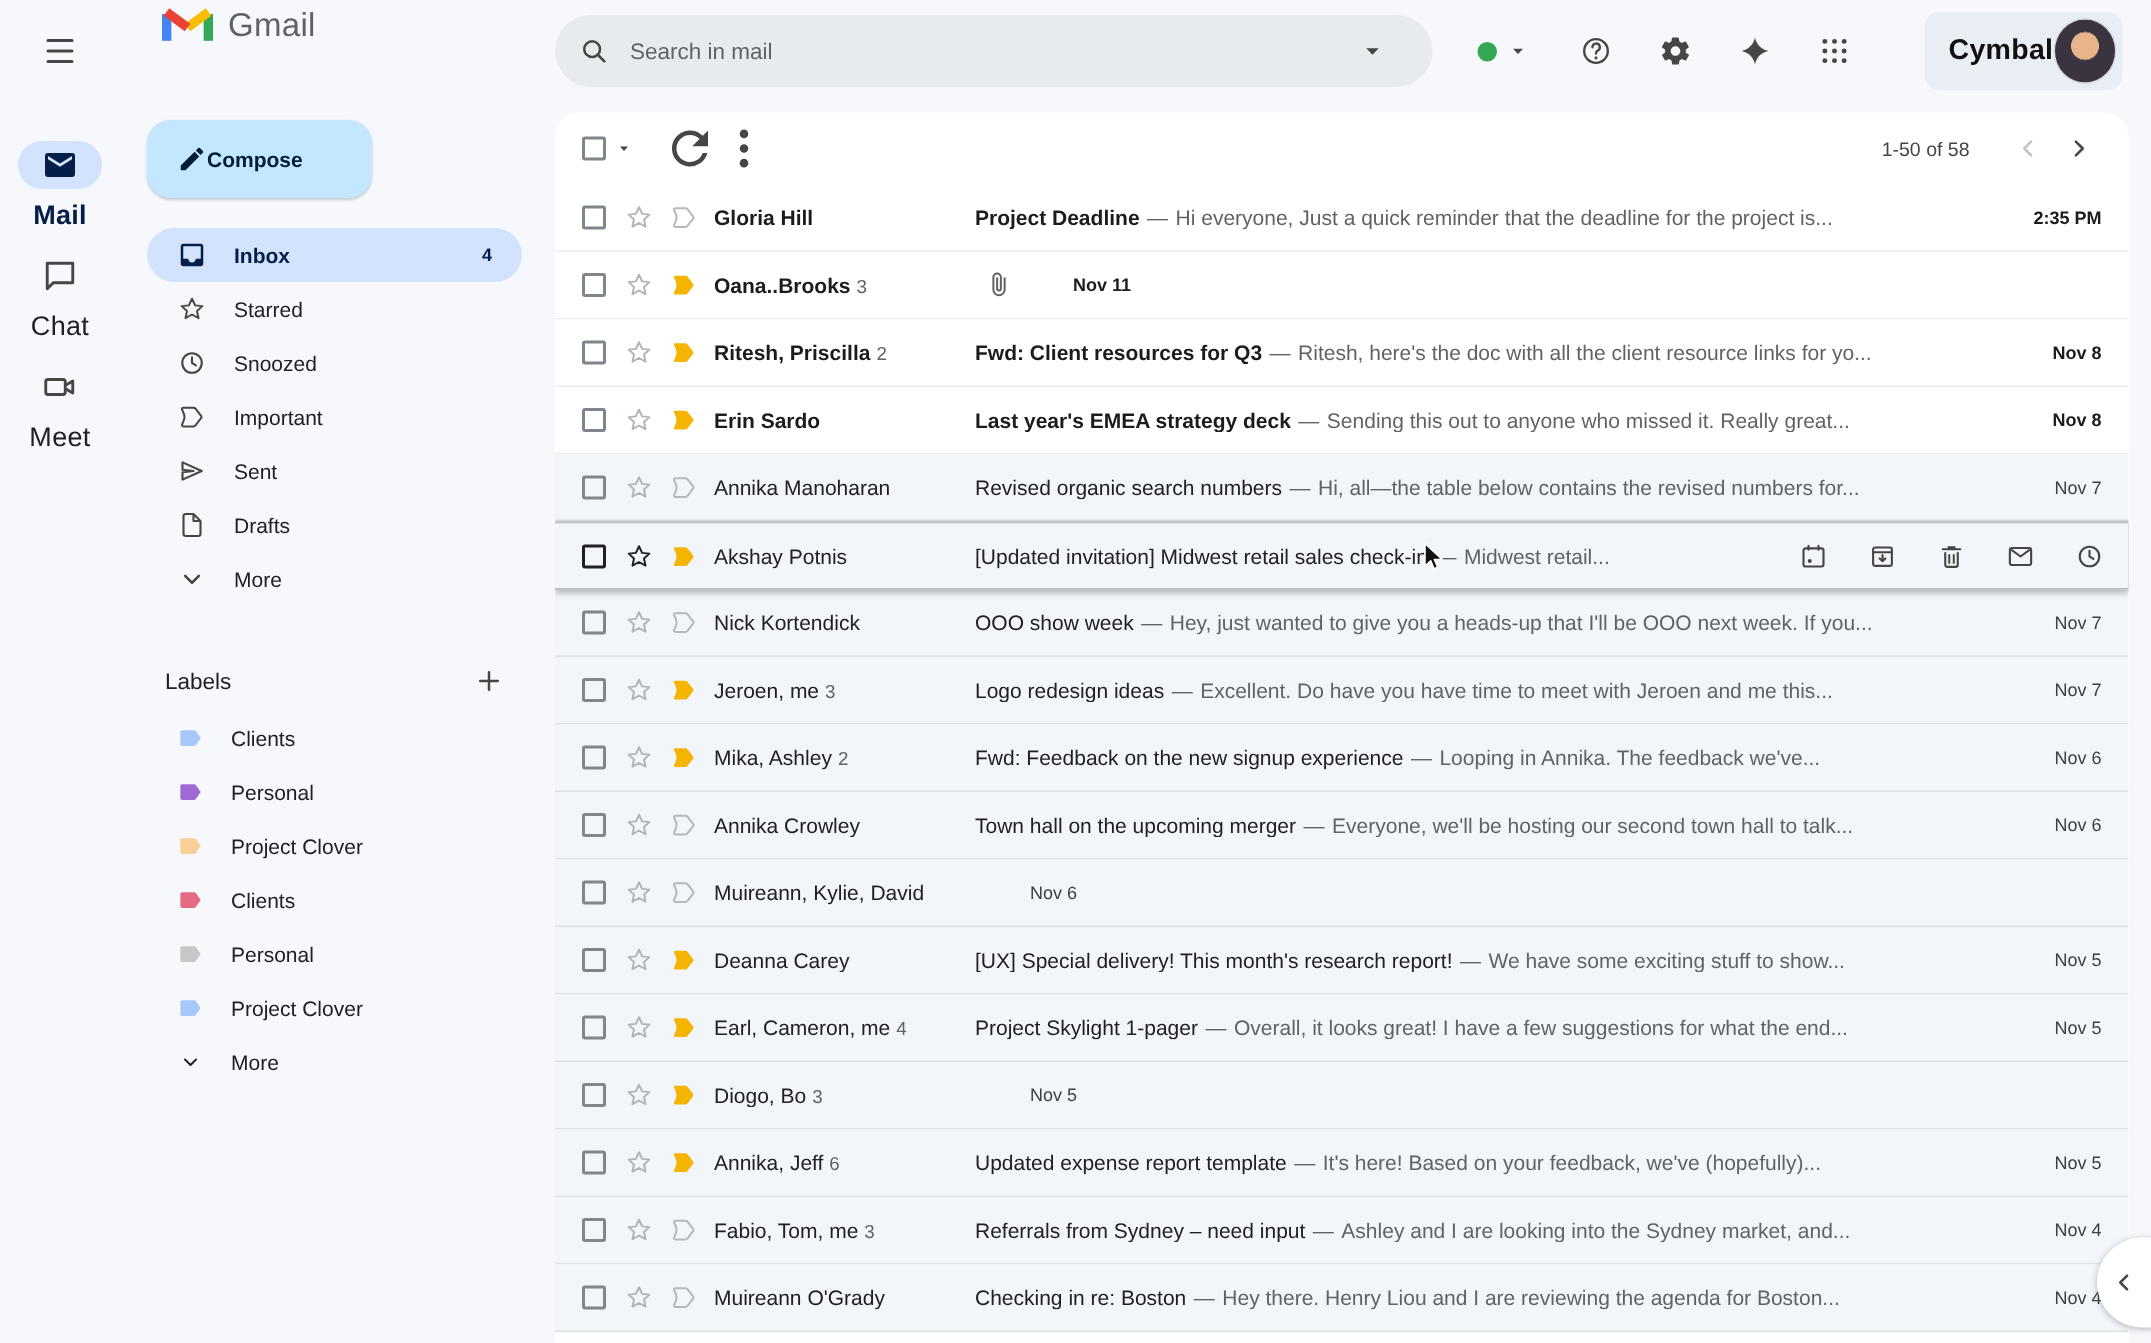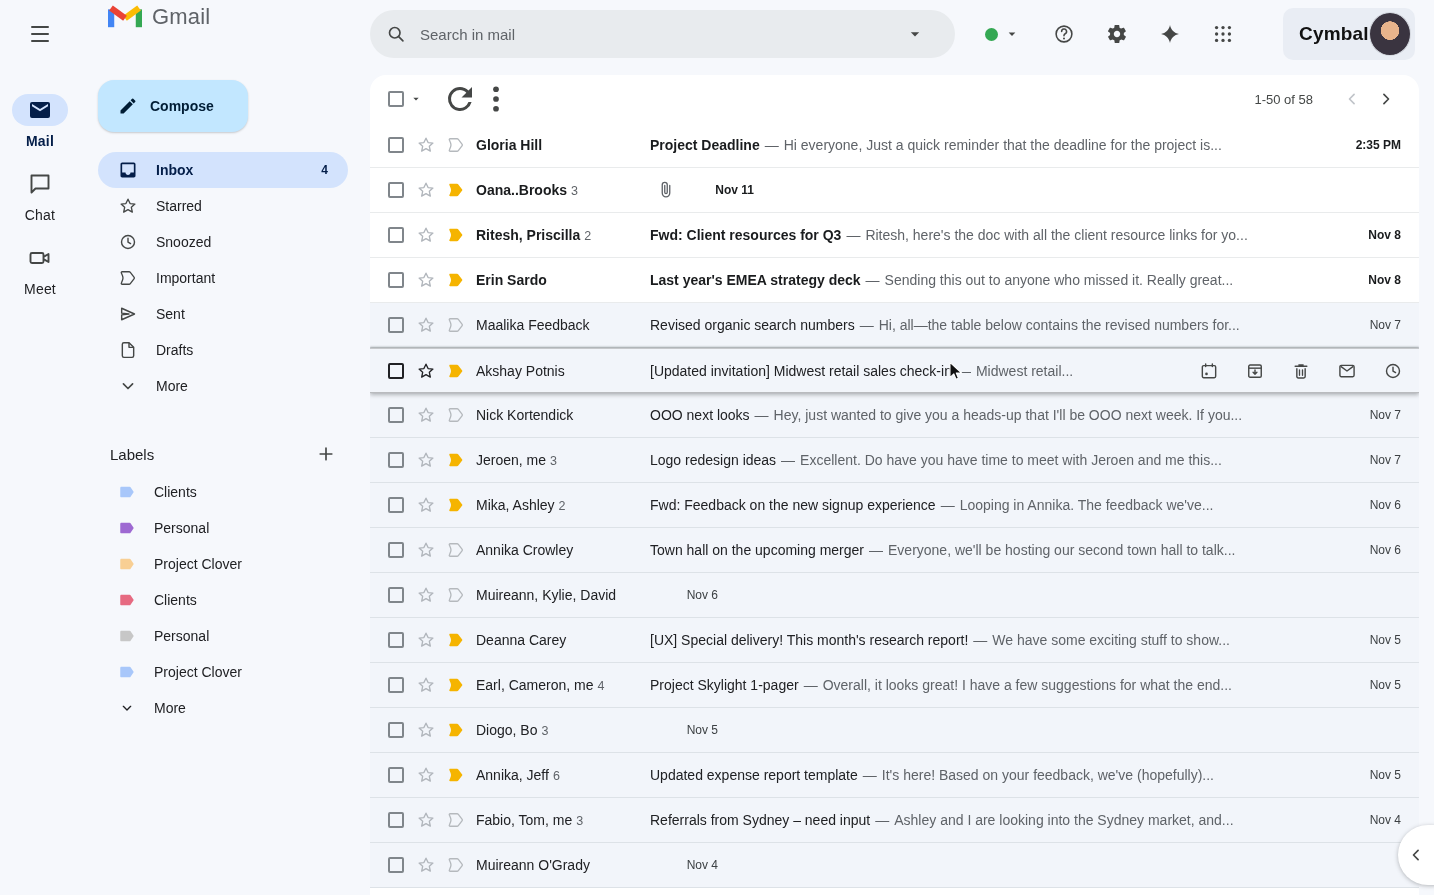--- a/index.html
+++ b/index.html
@@ -40,27 +40,27 @@
   .profile-pill .org{font-weight:bold;font-size:19px;letter-spacing:.2px;color:#111;flex:1;}
   .avatar{width:44px;height:44px;border-radius:50%;
     background:radial-gradient(circle at 50% 42%, #e8b48c 0 29%, #3a3440 30% 100%);
     border:1px solid #d5d9e0;}
 
   
   .rail{position:absolute;left:0;top:68px;width:80px;bottom:0;}
   .rail-item{position:absolute;left:0;width:80px;text-align:center;cursor:pointer;}
   .rail-pill{width:56px;height:32px;margin:0 auto;border-radius:16px;display:flex;align-items:center;justify-content:center;color:#444746;}
   .rail-item.active .rail-pill{background:#d3e3fd;color:#041e49;}
-  .rail-label{margin-top:7px;font-size:14px;color:#202124;letter-spacing:.2px;}
+  .rail-label{margin-top:7px;font-size:18px;color:#202124;letter-spacing:.2px;}
   .rail-item.active .rail-label{color:#041e49;font-weight:bold;}
 
   
   .sidebar{position:absolute;left:80px;top:68px;width:290px;bottom:0;}
   .compose{position:absolute;left:18px;top:12px;width:150px;height:52px;background:#c2e7ff;color:#001d35;
-    border-radius:16px;display:flex;align-items:center;gap:12px;padding:0 20px;font-size:14px;font-weight:bold;
+    border-radius:16px;display:flex;align-items:center;padding:0 20px;font-size:14px;font-weight:bold;
     box-shadow:0 1px 2px rgba(60,64,67,.25);cursor:pointer;}
   .navlist{position:absolute;left:0;top:84px;width:270px;}
   .nav-item{height:36px;display:flex;align-items:center;padding:0 20px 0 20px;margin-left:18px;width:250px;
     border-radius:18px;font-size:14px;color:#202124;cursor:pointer;}
   .nav-item .ic{color:#444746;margin-right:18px;}
   .nav-item .lbl{flex:1;white-space:nowrap;}
   .nav-item .cnt{font-size:12px;color:#202124;}
   .nav-item.active{background:#d3e3fd;font-weight:bold;color:#041e49;}
   .nav-item.active .ic{color:#041e49;}
   .nav-item.active .cnt{font-weight:bold;color:#041e49;}
@@ -482,21 +482,21 @@
         <span class="ic star">
           <svg viewBox="0 0 24 24">
             <path fill="none" stroke="currentColor" stroke-width="1.6" stroke-linejoin="round" d="M12 3.8l2.5 5.3 5.8.6-4.3 3.9 1.2 5.7-5.2-2.9-5.2 2.9 1.2-5.7-4.3-3.9 5.8-.6z"></path>
           </svg>
         </span>
         <span class="ic imp gray">
           <svg viewBox="0 0 24 24">
             <path d="M4.9 4.5h8.3c.6 0 1.2.3 1.6.8l4.6 6c.3.4.3 1 0 1.4l-4.6 6c-.4.5-1 .8-1.6.8H4.9c-.7 0-1.2-.8-.9-1.4.8-1.7 2-4.2 2-6.1s-1.2-4.4-2-6.1c-.3-.6.2-1.4.9-1.4z" fill="none" stroke="currentColor" stroke-width="1.6"></path>
           </svg>
         </span>
-        <div class="sender"><span>Maalika Feedback</span></div>
+        <div class="sender"><span>Annika Manoharan</span></div>
         <div class="subjwrap"><span class="subject">Revised organic search numbers</span><span class="dash">—</span><span class="snippet">Hi, all—the table below contains the revised numbers for...</span></div>
         <span class="mdate">Nov 7</span>
       </div>
       <div class="mailrow read hovered">
         <span class="cb"></span>
         <span class="ic star">
           <svg viewBox="0 0 24 24">
             <path fill="none" stroke="currentColor" stroke-width="1.6" stroke-linejoin="round" d="M12 3.8l2.5 5.3 5.8.6-4.3 3.9 1.2 5.7-5.2-2.9-5.2 2.9 1.2-5.7-4.3-3.9 5.8-.6z"></path>
           </svg>
         </span>
@@ -549,21 +549,21 @@
           <svg viewBox="0 0 24 24">
             <path fill="none" stroke="currentColor" stroke-width="1.6" stroke-linejoin="round" d="M12 3.8l2.5 5.3 5.8.6-4.3 3.9 1.2 5.7-5.2-2.9-5.2 2.9 1.2-5.7-4.3-3.9 5.8-.6z"></path>
           </svg>
         </span>
         <span class="ic imp gray">
           <svg viewBox="0 0 24 24">
             <path d="M4.9 4.5h8.3c.6 0 1.2.3 1.6.8l4.6 6c.3.4.3 1 0 1.4l-4.6 6c-.4.5-1 .8-1.6.8H4.9c-.7 0-1.2-.8-.9-1.4.8-1.7 2-4.2 2-6.1s-1.2-4.4-2-6.1c-.3-.6.2-1.4.9-1.4z" fill="none" stroke="currentColor" stroke-width="1.6"></path>
           </svg>
         </span>
         <div class="sender"><span>Nick Kortendick</span></div>
-        <div class="subjwrap"><span class="subject">OOO next looks</span><span class="dash">—</span><span class="snippet">Hey, just wanted to give you a heads-up that I'll be OOO next week. If you...</span></div>
+        <div class="subjwrap"><span class="subject">OOO show week</span><span class="dash">—</span><span class="snippet">Hey, just wanted to give you a heads-up that I'll be OOO next week. If you...</span></div>
         <span class="mdate">Nov 7</span>
       </div>
       <div class="mailrow read">
         <span class="cb"></span>
         <span class="ic star">
           <svg viewBox="0 0 24 24">
             <path fill="none" stroke="currentColor" stroke-width="1.6" stroke-linejoin="round" d="M12 3.8l2.5 5.3 5.8.6-4.3 3.9 1.2 5.7-5.2-2.9-5.2 2.9 1.2-5.7-4.3-3.9 5.8-.6z"></path>
           </svg>
         </span>
         <span class="ic imp yellow">
@@ -707,20 +707,21 @@
           <svg viewBox="0 0 24 24">
             <path fill="none" stroke="currentColor" stroke-width="1.6" stroke-linejoin="round" d="M12 3.8l2.5 5.3 5.8.6-4.3 3.9 1.2 5.7-5.2-2.9-5.2 2.9 1.2-5.7-4.3-3.9 5.8-.6z"></path>
           </svg>
         </span>
         <span class="ic imp gray">
           <svg viewBox="0 0 24 24">
             <path d="M4.9 4.5h8.3c.6 0 1.2.3 1.6.8l4.6 6c.3.4.3 1 0 1.4l-4.6 6c-.4.5-1 .8-1.6.8H4.9c-.7 0-1.2-.8-.9-1.4.8-1.7 2-4.2 2-6.1s-1.2-4.4-2-6.1c-.3-.6.2-1.4.9-1.4z" fill="none" stroke="currentColor" stroke-width="1.6"></path>
           </svg>
         </span>
         <div class="sender"><span>Muireann O'Grady</span></div>
+        <div class="subjwrap"><span class="subject">Checking in re: Boston</span><span class="dash">—</span><span class="snippet">Hey there. Henry Liou and I are reviewing the agenda for Boston...</span></div>
         <span class="mdate">Nov 4</span>
       </div>
     </div>
 </div>
 
 <div class="side-toggle">
   <svg viewBox="0 0 24 24" width="20" height="20">
       <path d="M14.5 6.5 9 12l5.5 5.5" fill="none" stroke="currentColor" stroke-width="2" stroke-linecap="round" stroke-linejoin="round"></path>
     </svg>
 </div>

